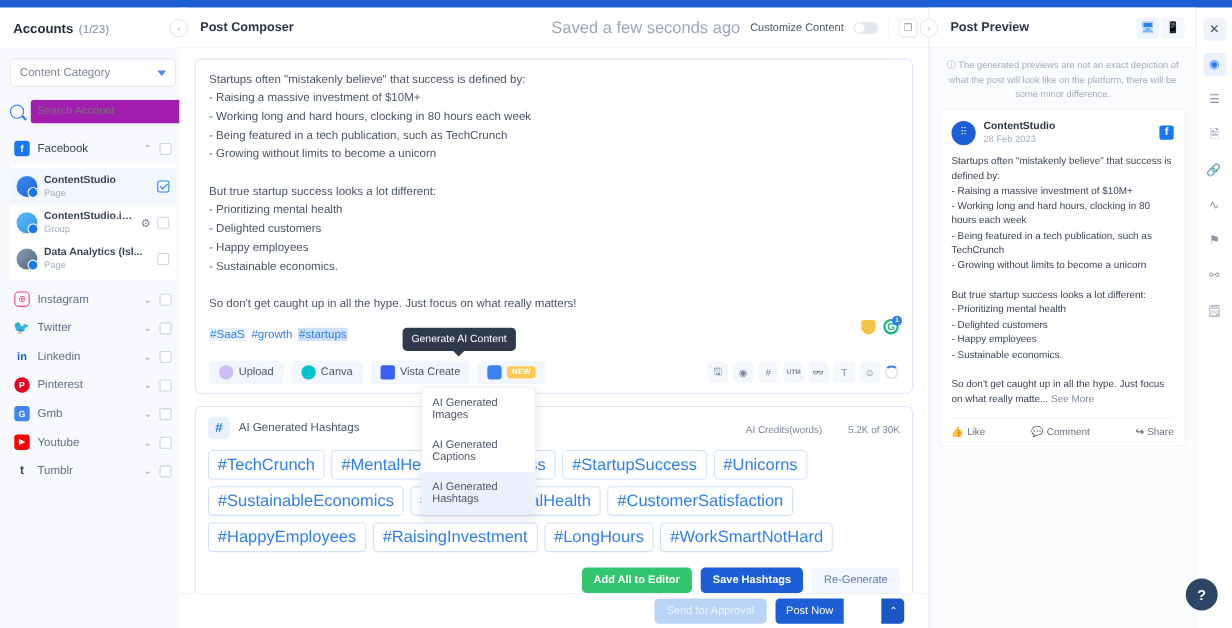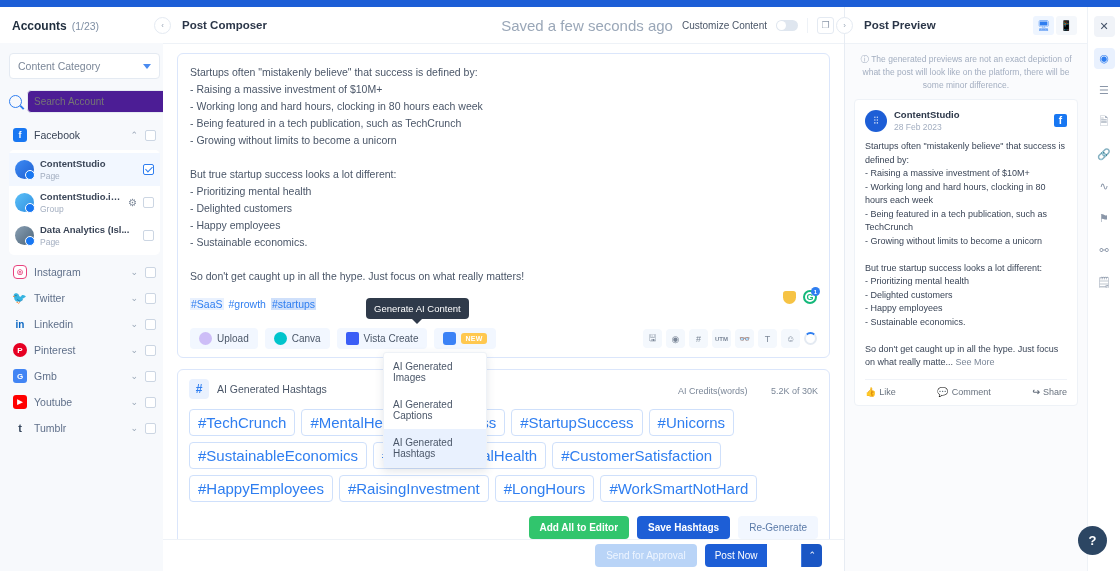--- a/index.html
+++ b/index.html
@@ -27,21 +27,21 @@
     background:#ffffff; border:1px solid #e4eaf2; border-radius:4px;
     height:26px; display:flex; align-items:center; padding:0 8px;
     font-size:10.5px; color:#7b8798; justify-content:space-between;
   }
   .caret { width:0;height:0;border-left:4px solid transparent;border-right:4px solid transparent;border-top:5px solid #4a8bf0; }
   .chev { font-size:9px; color:#9aa7b8; line-height:1; }
   .search-row { display:flex; align-items:center; gap:5px; margin-top:11px; }
   .mag { width:13px;height:13px;border:1.6px solid #2f7ef0;border-radius:50%;position:relative;flex:none; }
   .mag::after{content:"";position:absolute;width:1.6px;height:5px;background:#2f7ef0;right:-2px;bottom:-3px;transform:rotate(-45deg);}
   .search-in {
-    flex:1; height:23px; border:1px solid #e4eaf2; border-radius:4px; background:#4c1d95;
+    flex:1; height:23px; border:1px solid #e4eaf2; border-radius:4px; background:#a21caf;
     font-size:10px; color:#aab4c3; padding:0 6px; font-family:inherit; outline:none;
   }
   .cbox { width:11px;height:11px;border:1px solid #ccd6e3;border-radius:2px;background:#fff;flex:none; }
   .cbox.on { border-color:#2f7ef0; background:#fff; position:relative; }
   .cbox.on::after{content:"";position:absolute;left:3px;top:0px;width:3px;height:6px;border:solid #2f7ef0;border-width:0 1.6px 1.6px 0;transform:rotate(45deg);}
 
   .net-group { margin-top:9px; }
   .net-row { display:flex; align-items:center; gap:7px; padding:6px 4px; }
   .net-row .nm { flex:1; font-size:10.5px; color:#60708a; }
   .net-row.active .nm { color:#3a4557; }

